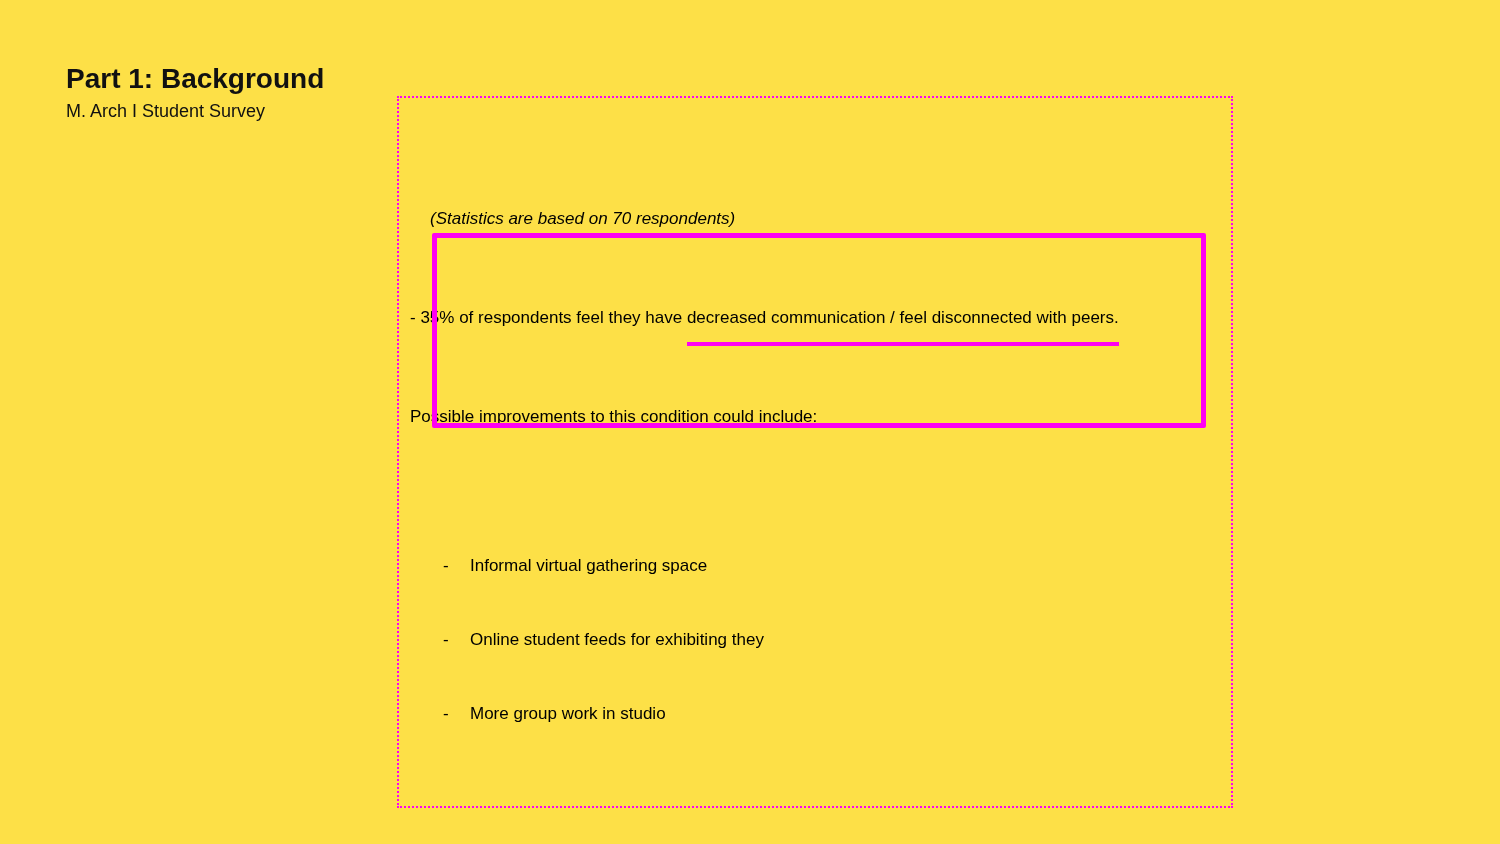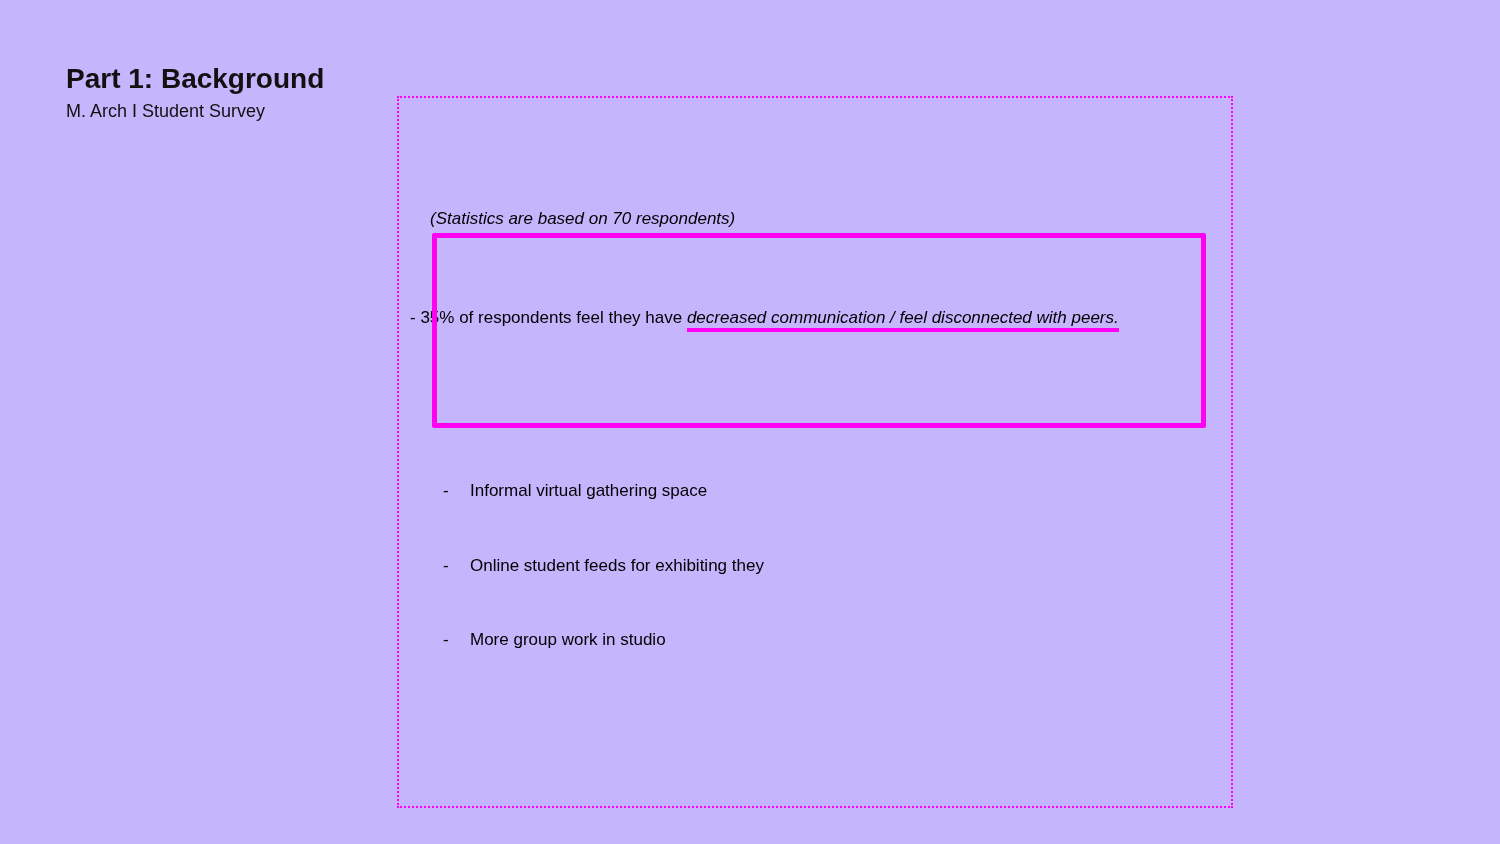--- a/index.html
+++ b/index.html
@@ -2,21 +2,21 @@
 <html style="--magenta: #ff00f2;"><head>
 <meta charset="utf-8">
 <style>
   :root { --magenta: #ff00f2; }
   * { box-sizing: border-box; }
   html, body { margin: 0; padding: 0; background: #fff; }
   .canvas {
     position: relative;
     width: 1500px;
     height: 844px;
-    background: #c4b5fd;
+    background: #fde047;
     font-family: "Liberation Sans", "DejaVu Sans", sans-serif;
     color: #000;
     overflow: hidden;
   }
   
   .header { position: absolute; left: 66px; top: 62px; }
   .title {
     margin: 0;
     font-size: 28px;
     font-weight: bold;
@@ -43,22 +43,21 @@
   .panel-content {
     font-size: 17px;
     line-height: 24.75px;
     white-space: pre;
   }
   .para { margin: 0; }
   .b { font-weight: bold; }
   .it { font-style: italic; margin-left: 20px; }
   .ul {
     border-bottom: 4px solid var(--magenta);
-    padding-bottom: 1px;
-    font-style: italic;
+    padding-bottom: 15px;
   }
   
   .li { display: flex; }
   .li-dash { flex: 0 0 60px; padding-left: 33px; }
   .li-text { flex: 1 1 auto; }
   
   .highlight-box {
     position: absolute;
     left: 33px;
     top: 135px;
@@ -84,20 +83,21 @@
 
     <div class="highlight-box"></div>
 
     <div class="panel-content">
 
 
       <p class="para it">(Statistics are based on 70 respondents)</p>
 
       <p class="para"><span>- 35% of respondents feel they have </span><span class="ul">decreased communication / feel disconnected with peers.</span></p>
 
+      <p class="para">Possible improvements to this condition could include:</p>
 
       <div class="list">
         <div class="li">
           <span class="li-dash">-</span>
           <span class="li-text">Informal virtual gathering space</span>
         </div>
         <div class="li">
           <span class="li-dash">-</span>
           <span class="li-text">Online student feeds for exhibiting they</span>
         </div>

